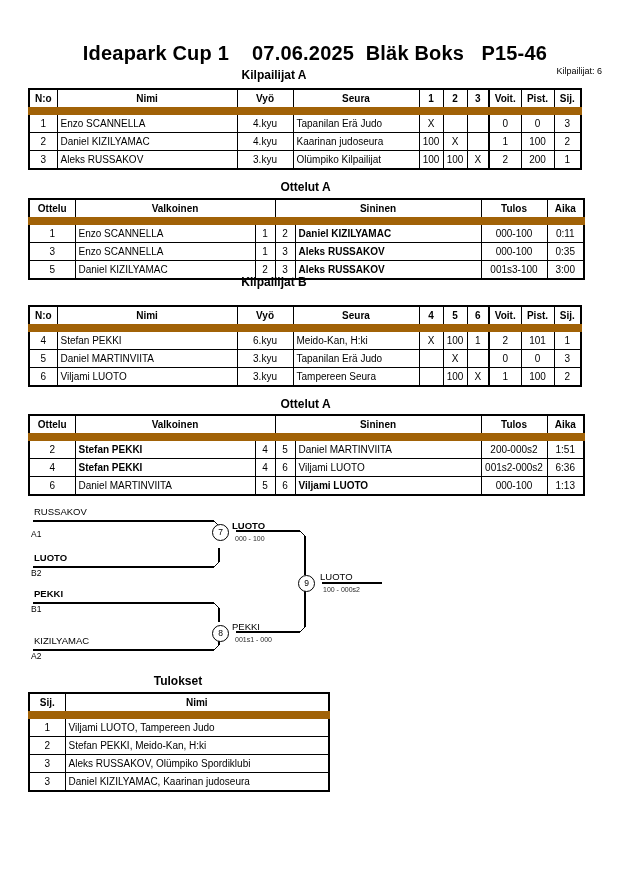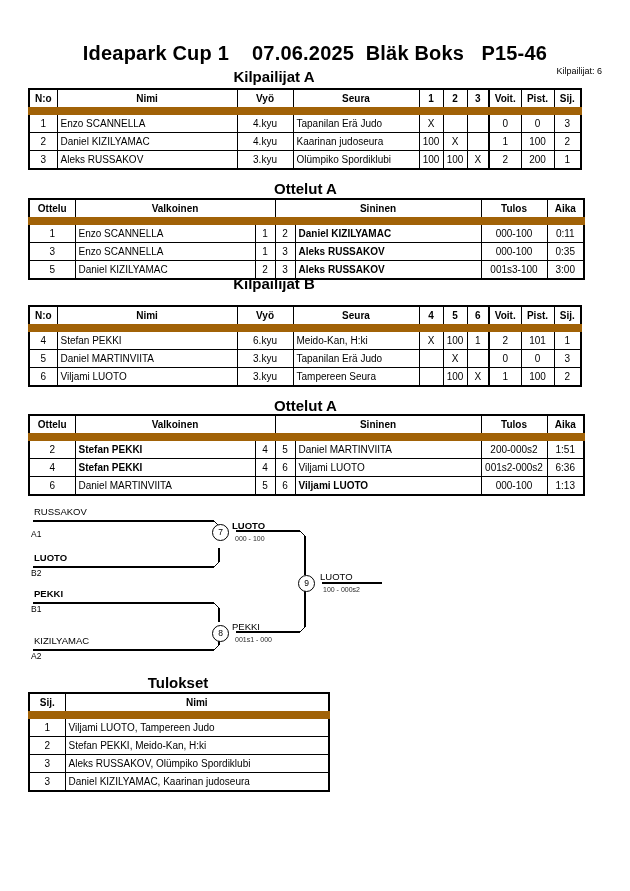--- a/index.html
+++ b/index.html
@@ -35,21 +35,21 @@
     right: 28px;
     font-size: 9px;
     font-weight: normal;
     white-space: pre;
     text-align: right;
   }
 
   
   .section-caption {
     position: absolute;
-    font-size: 15px;
+    font-size: 12px;
     font-weight: bold;
     text-align: center;
     white-space: pre;
   }
 
   
   .tbl {
     position: absolute;
     border-collapse: collapse;
     border: 2px solid #000;
@@ -174,21 +174,21 @@
       <td class="c">X</td>
       <td class="c"></td>
       <td class="c thick-l">1</td>
       <td class="c">100</td>
       <td class="c">2</td>
     </tr>
     <tr>
       <td class="c">3</td>
       <td class="l">Aleks RUSSAKOV</td>
       <td class="c">3.kyu</td>
-      <td class="l">Olümpiko Spordiklubi</td>
+      <td class="l">Olümpiko Kilpailijat</td>
       <td class="c">100</td>
       <td class="c">100</td>
       <td class="c">X</td>
       <td class="c thick-l">2</td>
       <td class="c">200</td>
       <td class="c">1</td>
     </tr>
   </tbody>
 </table>
 

